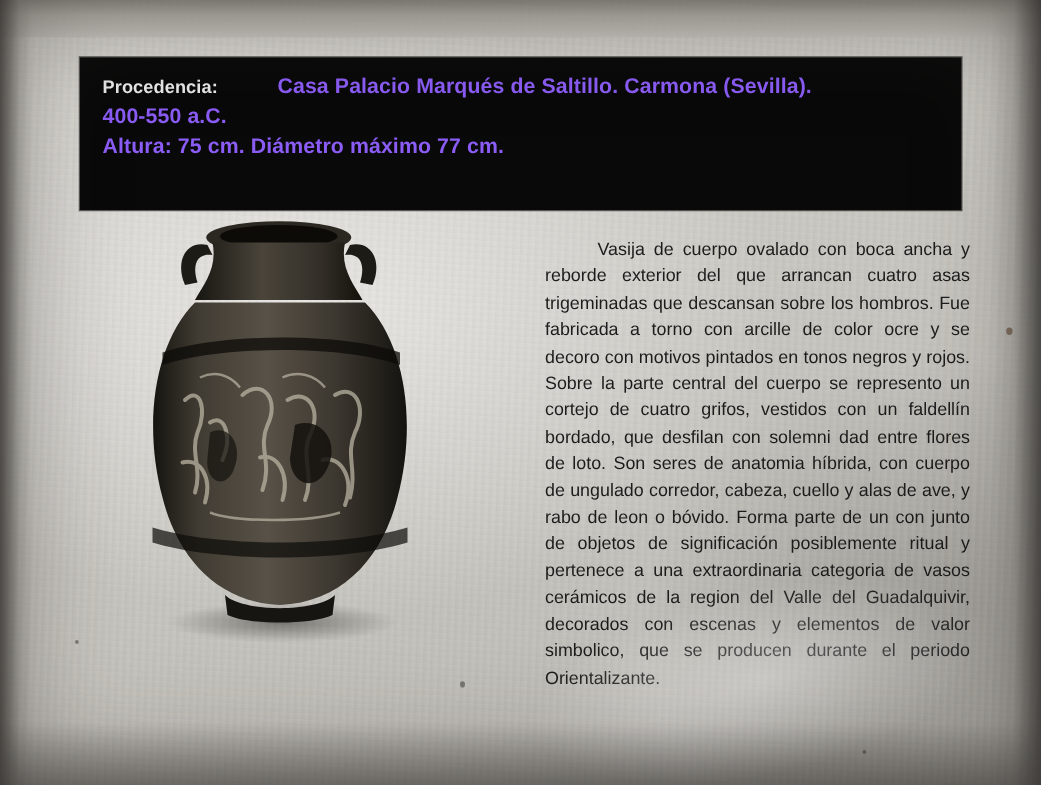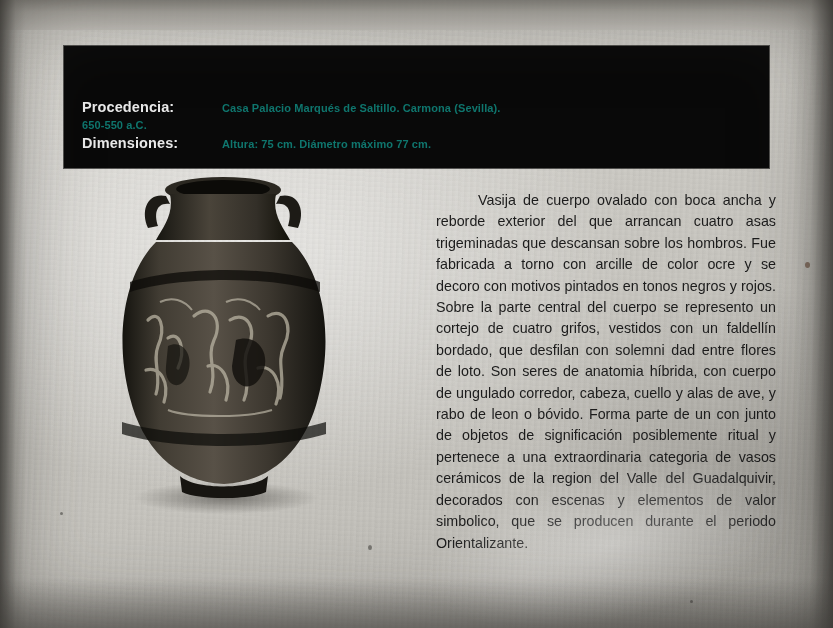--- a/index.html
+++ b/index.html
@@ -76,38 +76,37 @@
     width: 705px;
     height: 122px;
     background: #090909;
     box-shadow: 0 0 0 1px rgba(0,0,0,0.6);
   }
   .plaque-inner {
     position: absolute;
     left: 18px;
     top: 13px;
     right: 0;
-    margin-top: 40px;
   }
   .plaque-row {
     display: flex;
     align-items: baseline;
     margin-bottom: 4px;
   }
   .plaque-label {
     color: #e9e9e9;
     font-size: 14.5px;
     font-weight: bold;
     width: 140px;
     flex: 0 0 140px;
     letter-spacing: 0.1px;
   }
   .plaque-value {
-    color: #0f766e;
-    font-size: 11px;
+    color: #8b5cf6;
+    font-size: 17px;
     font-weight: bold;
     letter-spacing: 0.1px;
   }
 
   
   .vessel-photo {
     position: absolute;
     left: 108px;
     top: 170px;
     width: 230px;
@@ -151,24 +150,23 @@
   <div class="speck" style="left:690px; top:600px; width:3px; height:3px;"></div>
   <div class="speck" style="left:60px; top:512px; width:3px; height:3px;"></div>
 
   <div class="plaque">
     <div class="plaque-inner">
       <div class="plaque-row">
         <span class="plaque-label">Procedencia:</span>
         <span class="plaque-value">Casa  Palacio Marqués de Saltillo. Carmona (Sevilla).</span>
       </div>
       <div class="plaque-row">
-        <span class="plaque-value">650-550 a.C.</span>
+        <span class="plaque-value">400-550 a.C.</span>
       </div>
       <div class="plaque-row">
-        <span class="plaque-label">Dimensiones:</span>
         <span class="plaque-value">Altura: 75 cm.  Diámetro máximo 77 cm.</span>
       </div>
     </div>
   </div>
 
   <div class="vessel-photo">
     <svg width="230" height="345" viewBox="0 0 230 345" xmlns="http://www.w3.org/2000/svg">
       <defs>
         <linearGradient id="bodyGrad" x1="0" y1="0" x2="1" y2="0">
           <stop offset="0%" stop-color="#15140f"></stop>

